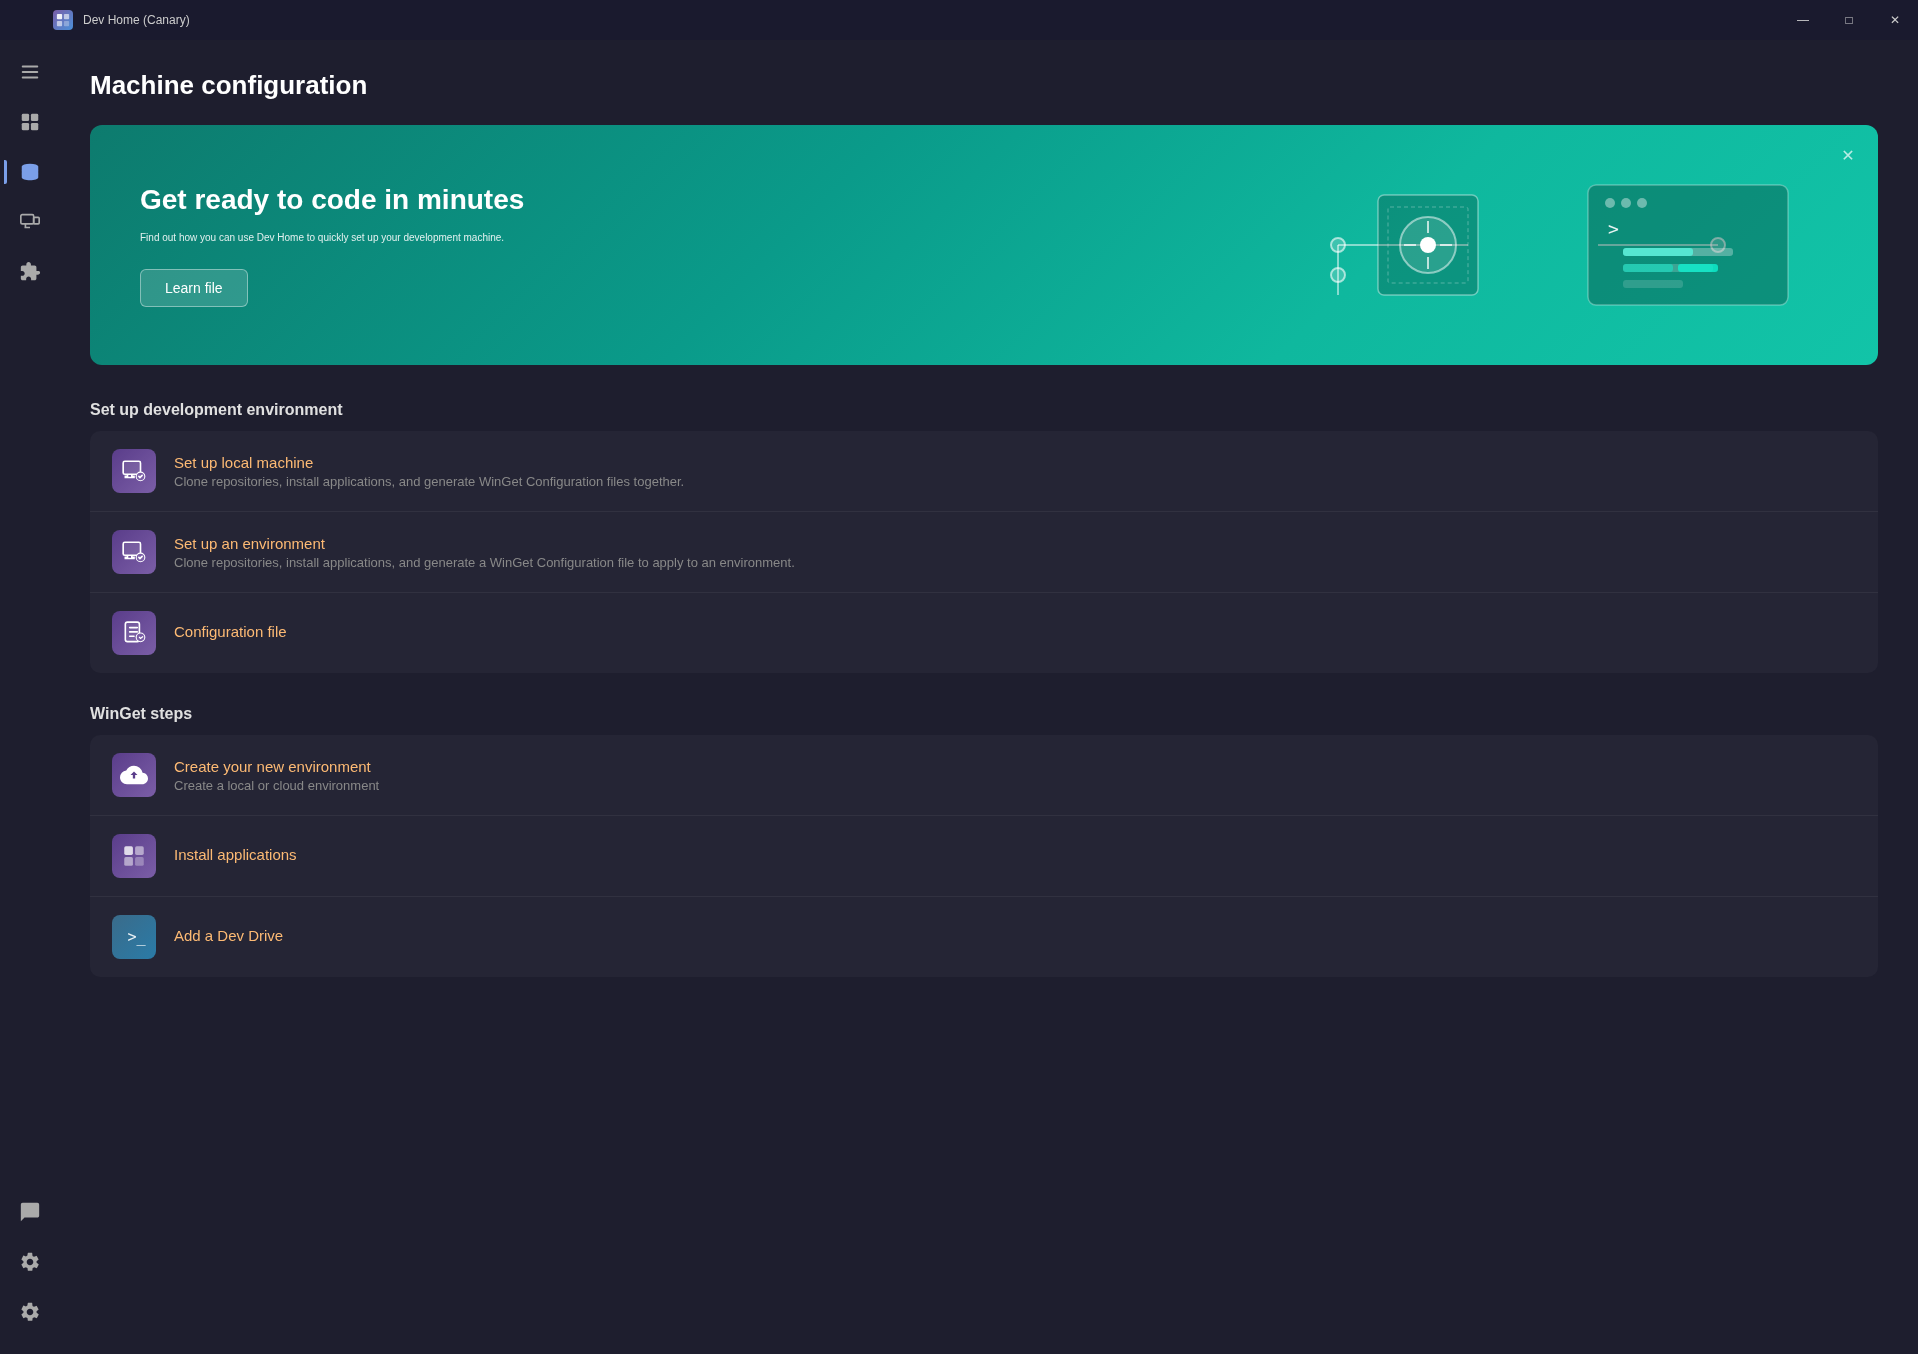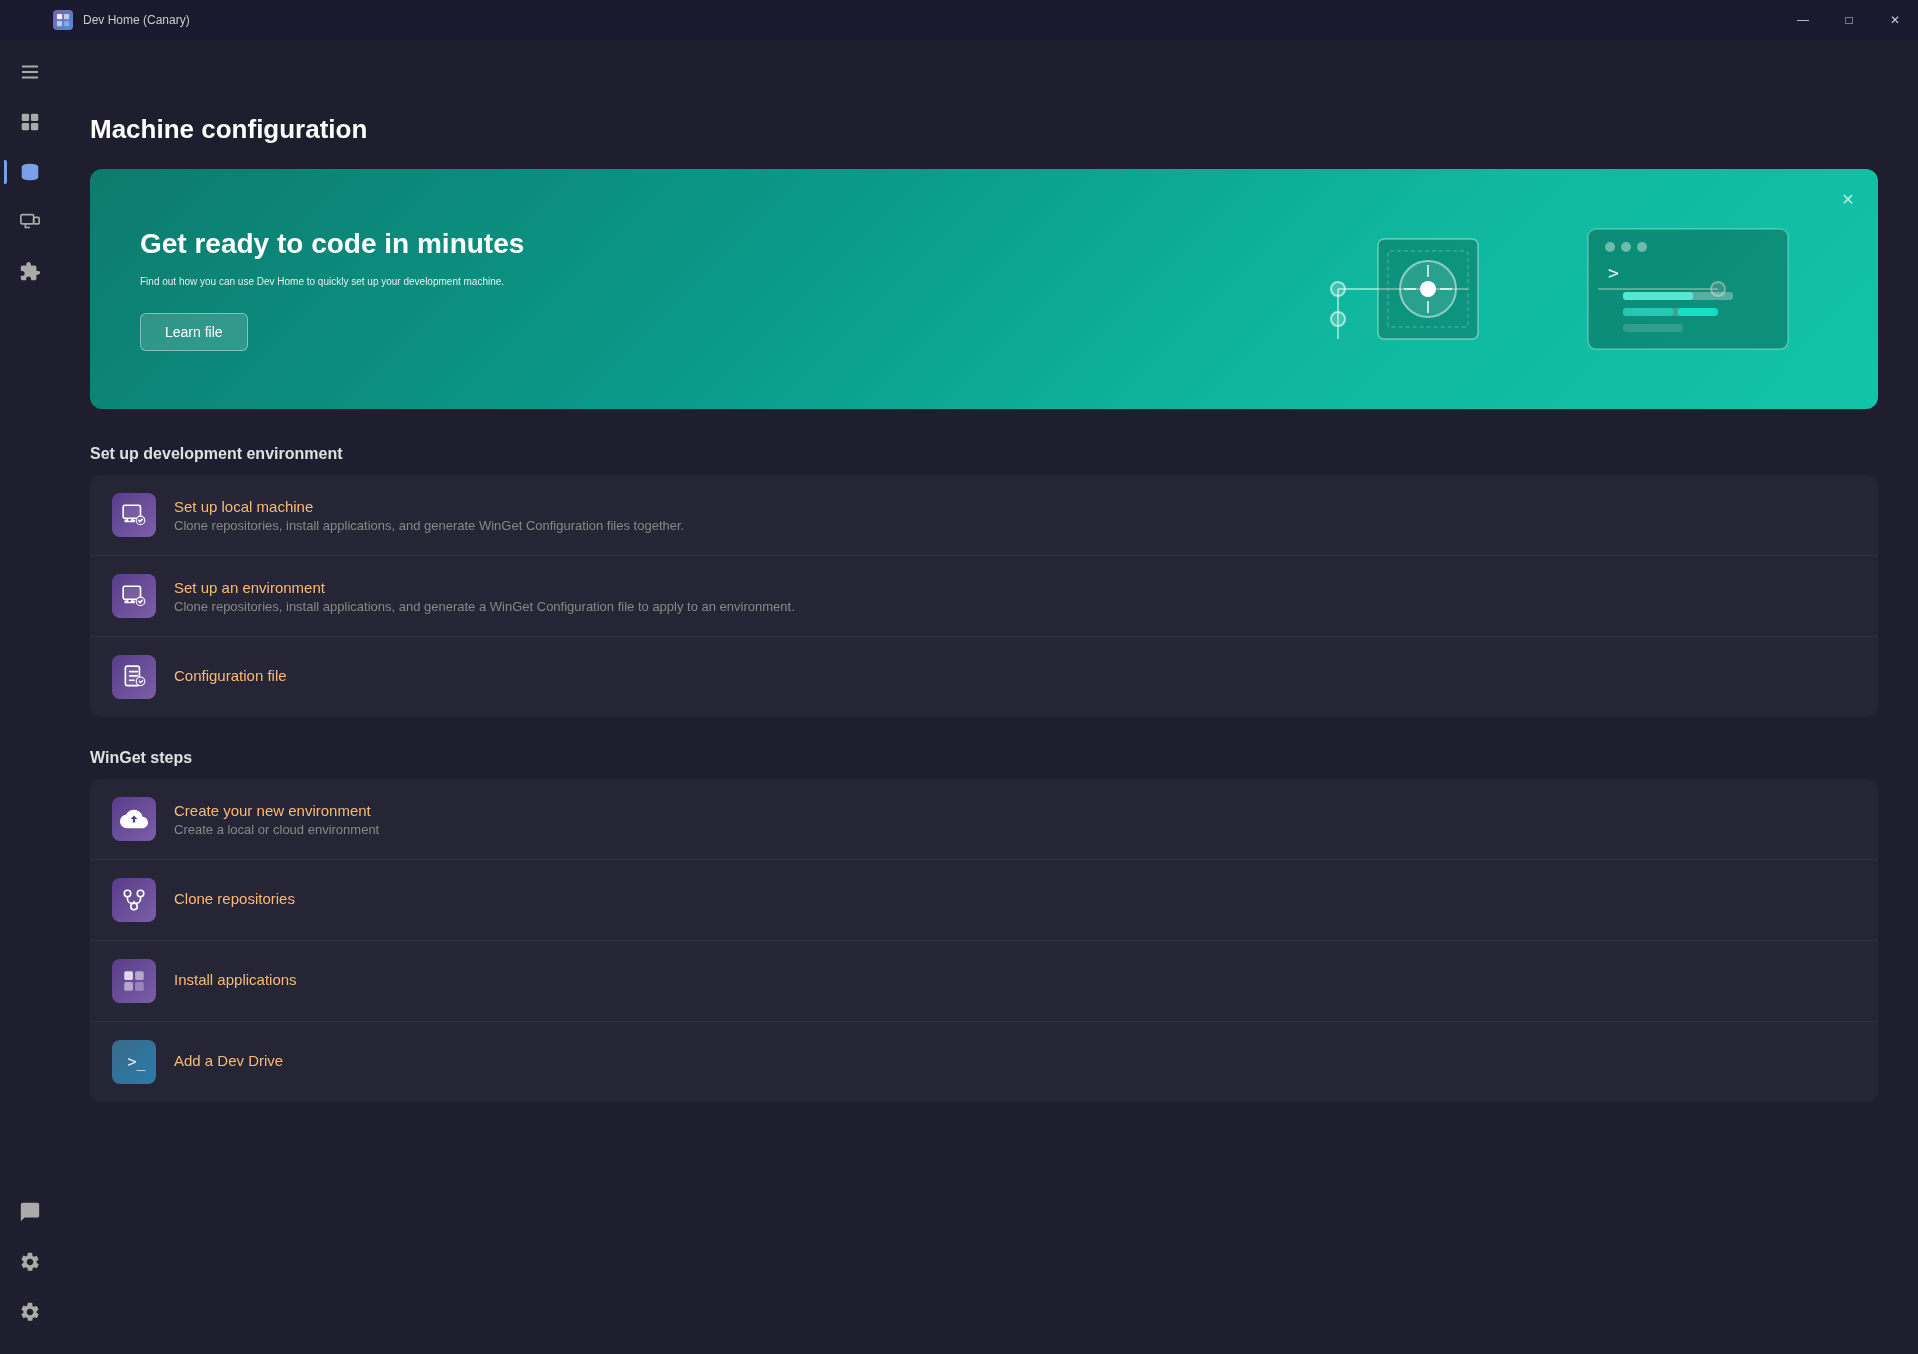--- a/index.html
+++ b/index.html
@@ -130,21 +130,20 @@
       background: #1e1e2e;
       overflow-y: auto;
       padding: 30px 40px 30px 30px;
     }
 
     .page-title {
       font-size: 26px;
       font-weight: 600;
       color: #ffffff;
       margin-bottom: 24px;
-      margin-top: 44px;
     }
 
     
     .hero-banner {
       background: linear-gradient(135deg, #0d7b6e 0%, #0a9b8a 40%, #0fb89e 70%, #12c4a8 100%);
       border-radius: 12px;
       padding: 40px 50px;
       display: flex;
       align-items: center;
       justify-content: space-between;
@@ -475,34 +474,20 @@
             <path d="M19.35 10.04A7.49 7.49 0 0 0 12 4C9.11 4 6.6 5.64 5.35 8.04A5.994 5.994 0 0 0 0 14c0 3.31 2.69 6 6 6h13c2.76 0 5-2.24 5-5 0-2.64-2.05-4.78-4.65-4.96z"></path>
             <path d="M13 12v3h-2v-3H9l3-3 3 3h-2z" fill="#5a3d8a"></path>
           </svg>
         </div>
         <div class="card-text">
           <div class="card-name">Create your new environment</div>
           <div class="card-desc">Create a local or cloud environment</div>
         </div>
       </div>
 
-      <div class="card-item">
-        <div class="card-icon card-icon-clone">
-          <svg width="26" height="26" viewBox="0 0 24 24" fill="white">
-            <circle cx="6" cy="6" r="3" stroke="white" stroke-width="1.5" fill="none"></circle>
-            <circle cx="18" cy="6" r="3" stroke="white" stroke-width="1.5" fill="none"></circle>
-            <circle cx="12" cy="18" r="3" stroke="white" stroke-width="1.5" fill="none"></circle>
-            <path d="M6 9v2a4 4 0 0 0 4 4h4a4 4 0 0 0 4-4V9" stroke="white" stroke-width="1.5" fill="none"></path>
-            <line x1="12" y1="13" x2="12" y2="15" stroke="white" stroke-width="1.5"></line>
-          </svg>
-        </div>
-        <div class="card-text">
-          <div class="card-name">Clone repositories</div>
-        </div>
-      </div>
 
       <div class="card-item">
         <div class="card-icon card-icon-install">
           <svg width="26" height="26" viewBox="0 0 24 24" fill="white">
             <rect x="3" y="3" width="8" height="8" rx="1.5" fill="rgba(255,255,255,0.8)"></rect>
             <rect x="13" y="3" width="8" height="8" rx="1.5" fill="rgba(255,255,255,0.5)"></rect>
             <rect x="3" y="13" width="8" height="8" rx="1.5" fill="rgba(255,255,255,0.5)"></rect>
             <rect x="13" y="13" width="8" height="8" rx="1.5" fill="rgba(255,255,255,0.3)"></rect>
           </svg>
         </div>

